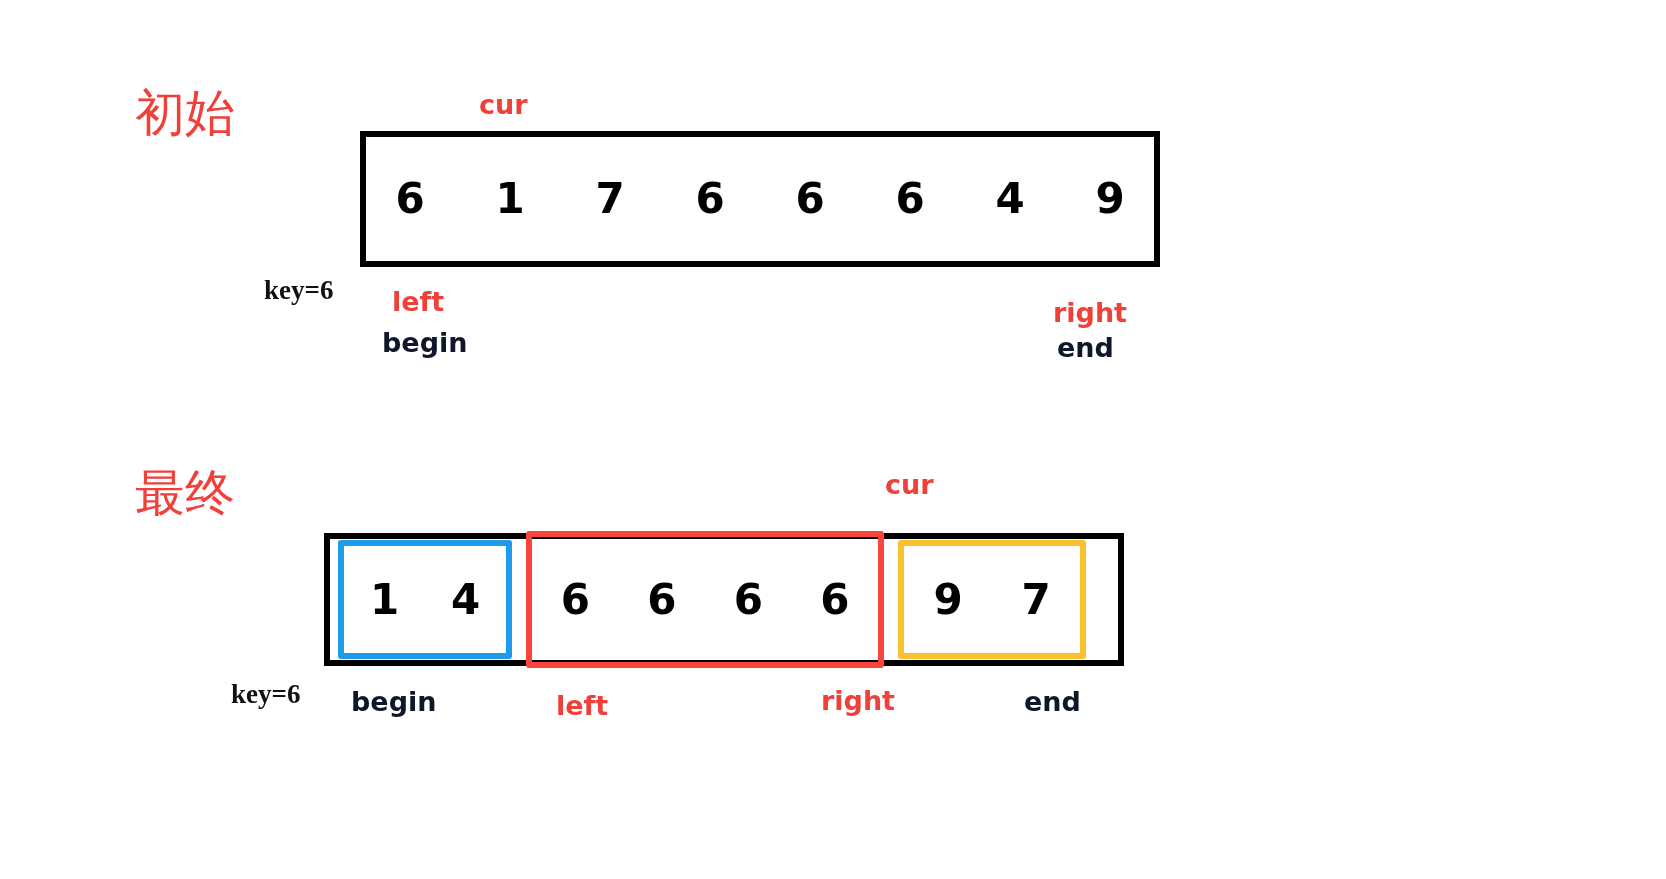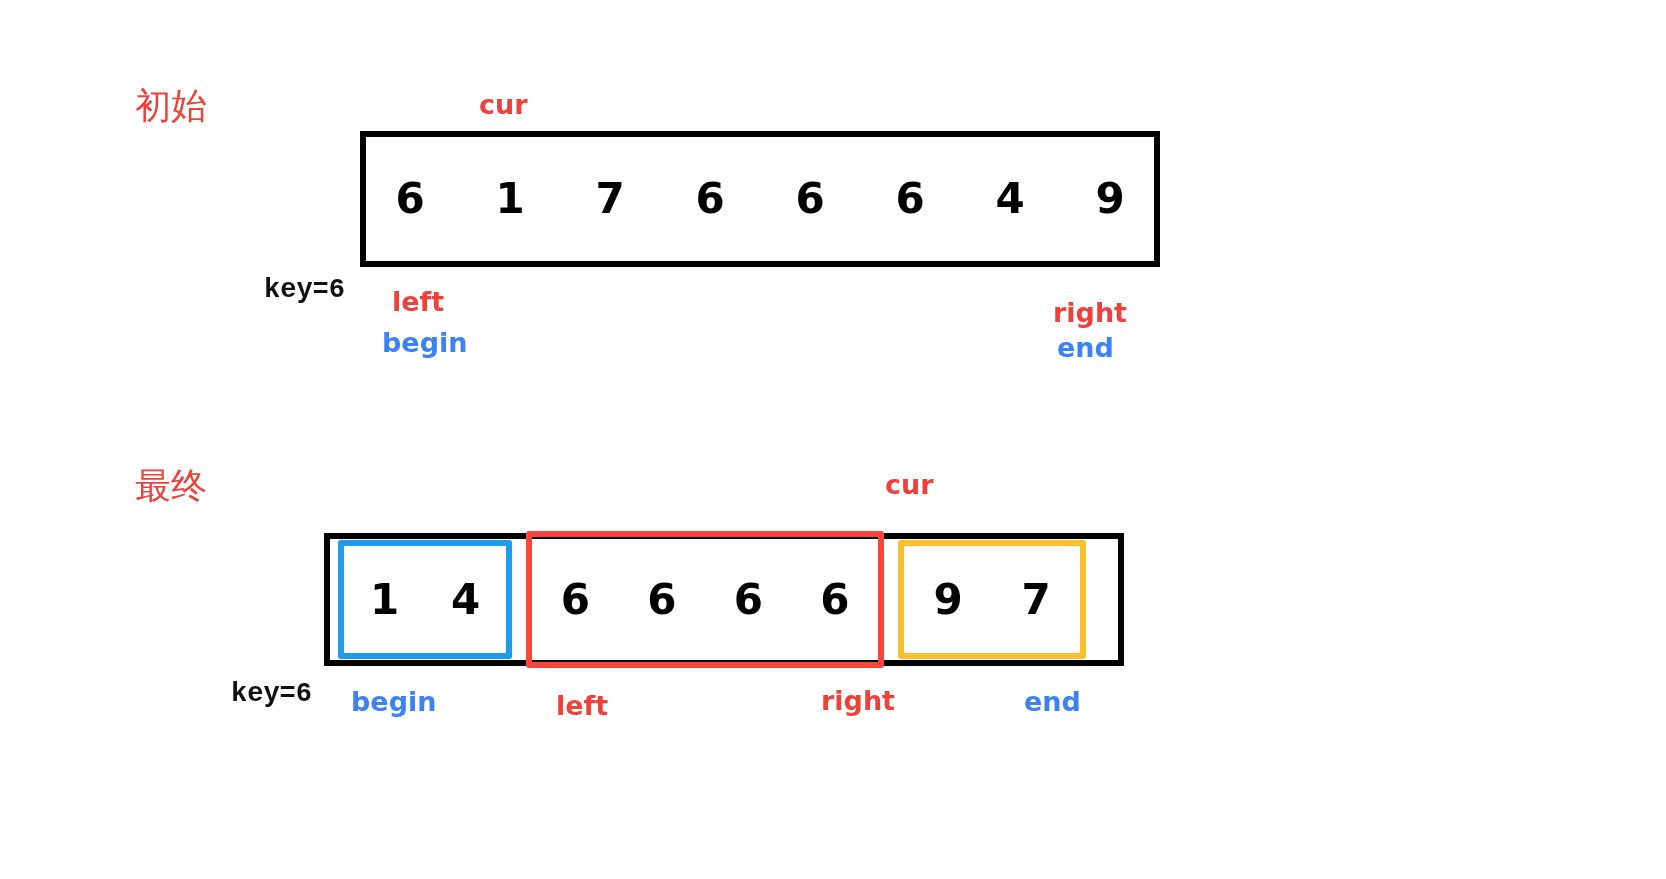--- a/index.html
+++ b/index.html
@@ -18,44 +18,44 @@
     position: absolute;
     left: 0; top: 0;
     width: 1666px;
     height: 879px;
   }
   .abs { position: absolute; }
 
   
   .section-title {
     color: #F0403A;
-    font-size: 36px;
+    font-size: 50px;
     line-height: 1;
     font-family: "DejaVu Sans", sans-serif;
     font-weight: 400;
     white-space: nowrap;
   }
 
   
   .ptr {
     font-size: 27px;
     font-weight: bold;
     line-height: 1;
     white-space: nowrap;
     font-family: "DejaVu Sans", sans-serif;
   }
   .ptr.red  { color: #F0403A; text-align: right; }
-  .ptr.blue { color: #3b82f6; }
+  .ptr.blue { color: #0f172a; }
   .key-label {
     font-size: 27px;
     font-weight: bold;
     color: #111111;
     line-height: 1;
     white-space: nowrap;
-    font-family: Liberation Mono, monospace;
+    font-family: Liberation Serif, serif;
   }
 
   
   .array-box-1 {
     left: 360px;
     top: 131px;
     width: 800px;
     height: 136px;
     border: 6px solid #000000;
     box-sizing: border-box;

